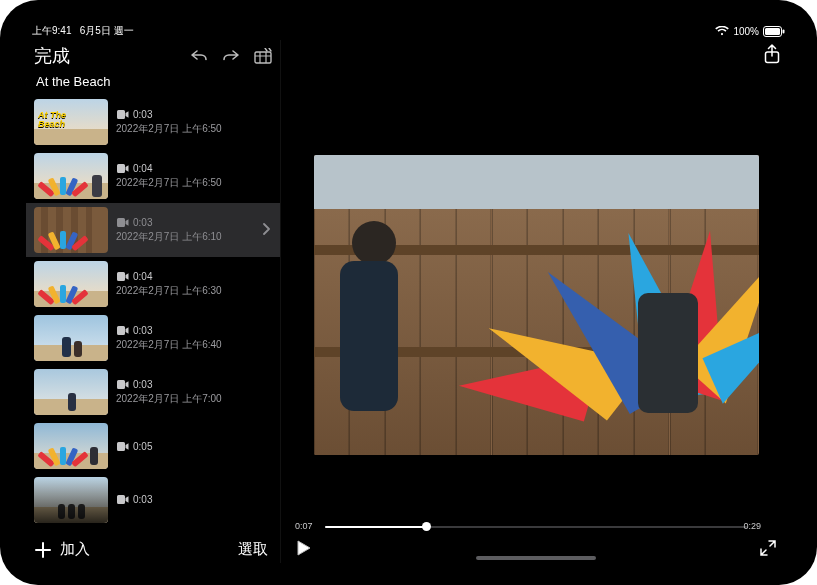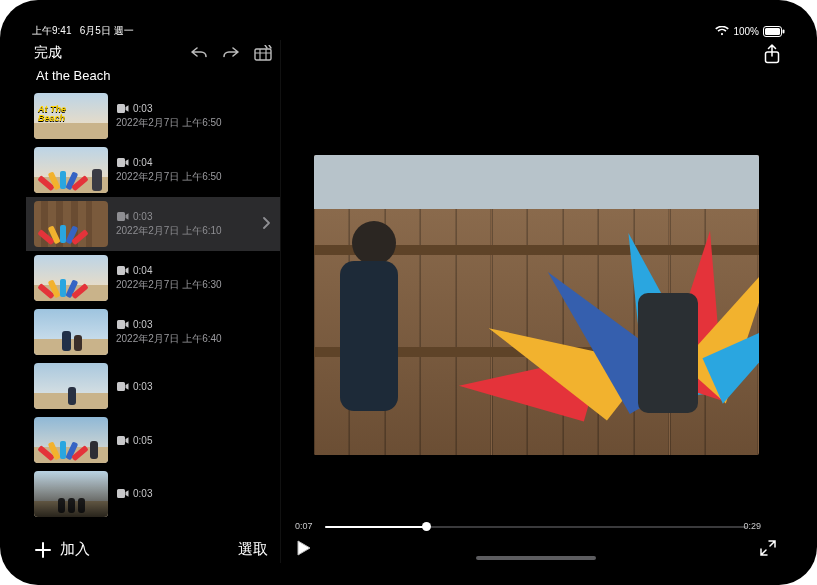--- a/index.html
+++ b/index.html
@@ -35,21 +35,21 @@
 
   .content {
     flex: 1; display: flex; min-height: 0;
   }
   .sidebar {
     width: 255px; display: flex; flex-direction: column;
     border-right: 1px solid #111;
   }
   .sidebar-top {
     display: flex; align-items: center; justify-content: space-between;
-    padding: 4px 8px 2px 8px; color: #fff; font-size: 14px;
+    padding: 4px 8px 2px 8px; color: #fff; font-size: 18px;
   }
   .sidebar-top .tools { display:flex; gap:14px; align-items:center; color:#aaa; }
   .icon-btn { width:18px; height:18px; display:flex; align-items:center; justify-content:center; cursor:pointer; }
   .icon-btn svg { stroke:#bcbcbc; }
   .project-title {
     color:#fff; font-size:13px; font-weight:500; padding: 4px 10px 6px 10px;
   }
   .clip-list {
     flex:1; overflow:hidden; display:flex; flex-direction:column;
   }
@@ -329,20 +329,21 @@
               </div>
     <div class="meta">
       <div class="row1">
         <span class="vidicon">
                     <svg width="13" height="9" viewBox="0 0 13 9">
                       <path d="M1 1.5A1.5 1.5 0 012.5 0h5A1.5 1.5 0 019 1.5v6A1.5 1.5 0 017.5 9h-5A1.5 1.5 0 011 7.5v-6zM9.5 3l3-1.8v6.6L9.5 6V3z" fill="#c8c8ca"></path>
                     </svg>
                   </span>
         <span class="dur">0:03</span>
       </div>
+      <div class="date">2022年2月7日 上午7:00</div>
     </div>
 
   </div>
             <div class="clip">
     <div class="thumb">
                 <div class="sky" style="background:linear-gradient(#8fb8d6,#e6e0d2)"></div>
                 <div class="sand"></div>
                 <div class="kite" style="left:6px;bottom:0;width:40px;height:30px;">
                   <span style="left:10px;bottom:4px;transform:rotate(-50deg);background:#e4333a"></span>
                   <span style="left:15px;bottom:4px;transform:rotate(-25deg);background:#f2b22e"></span>

